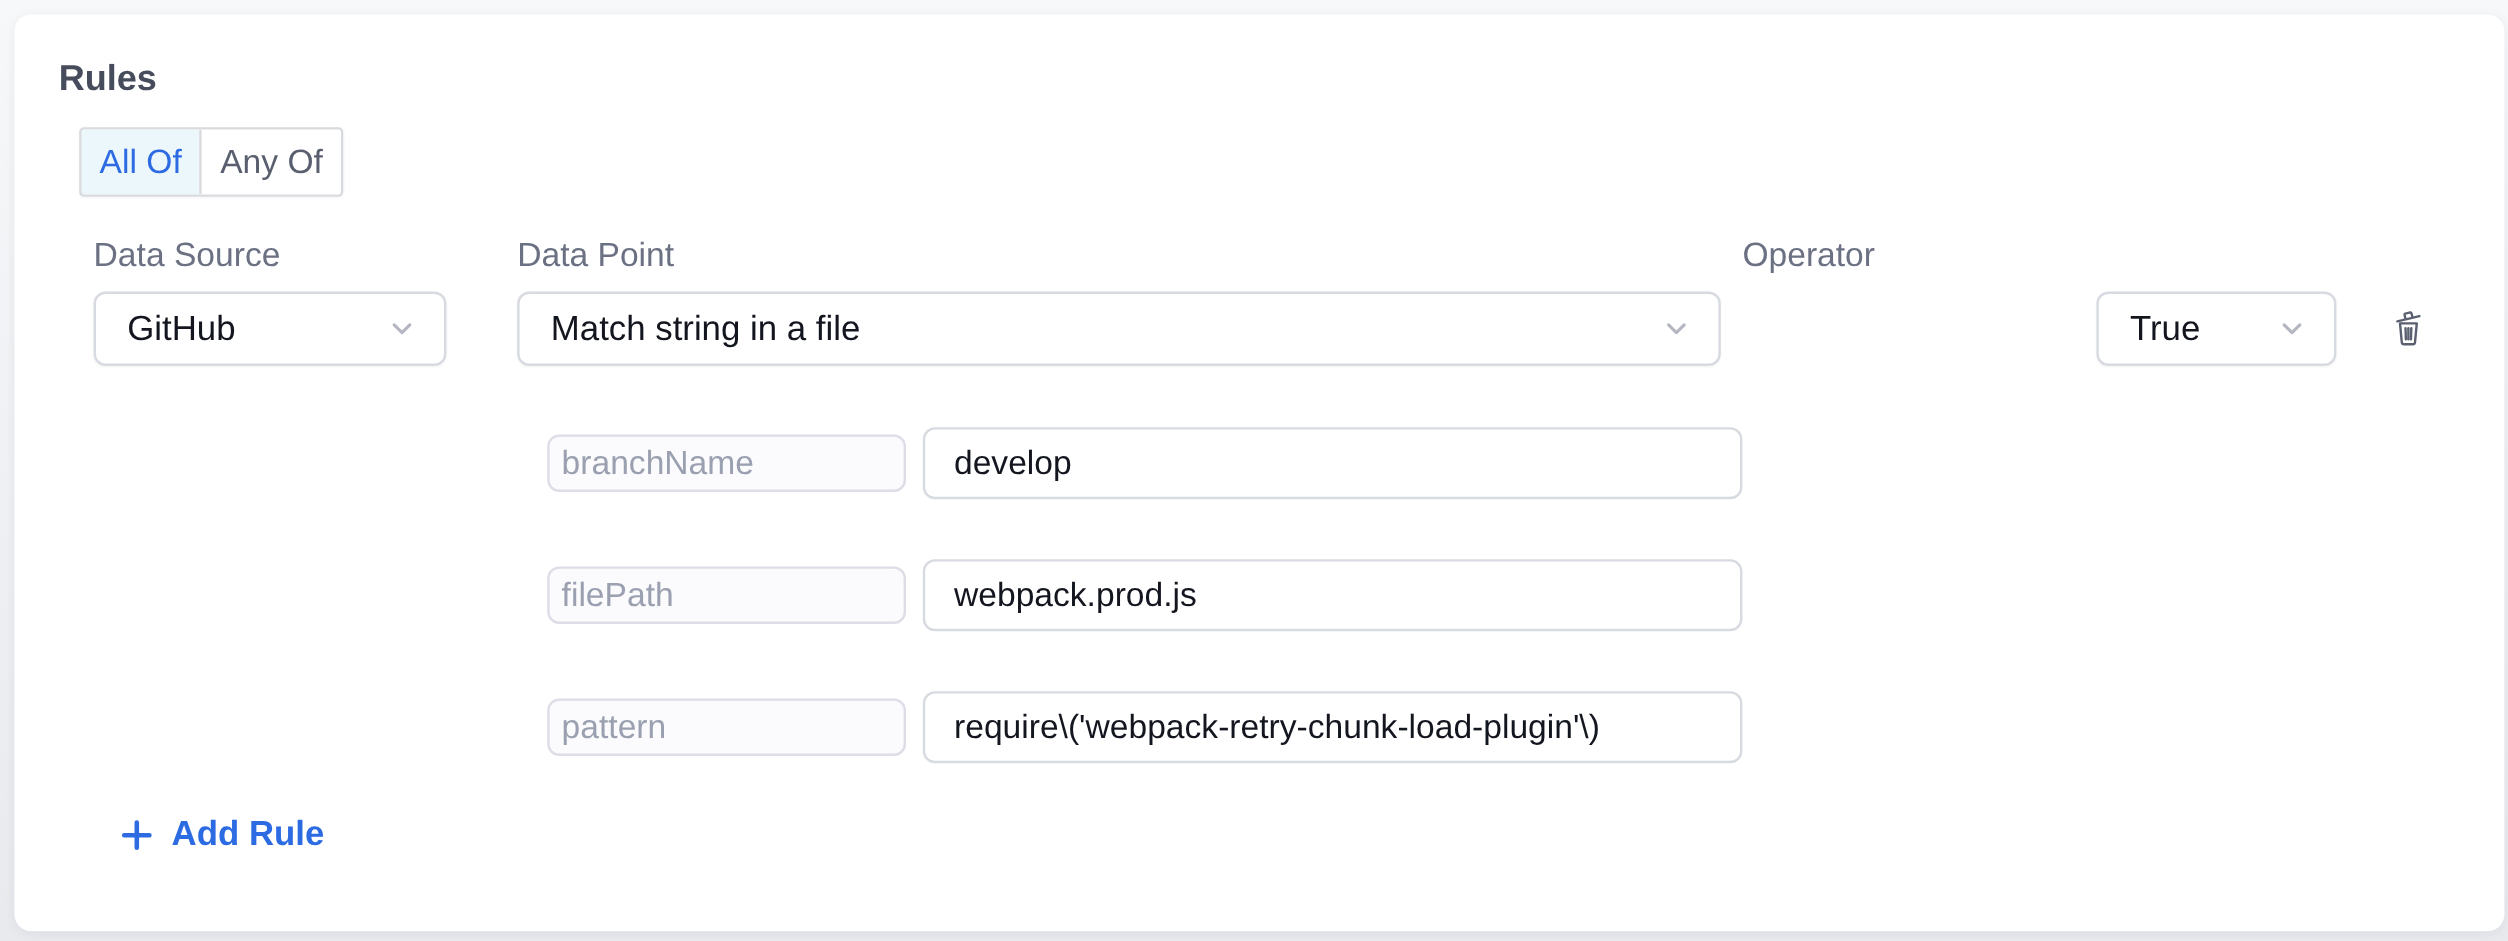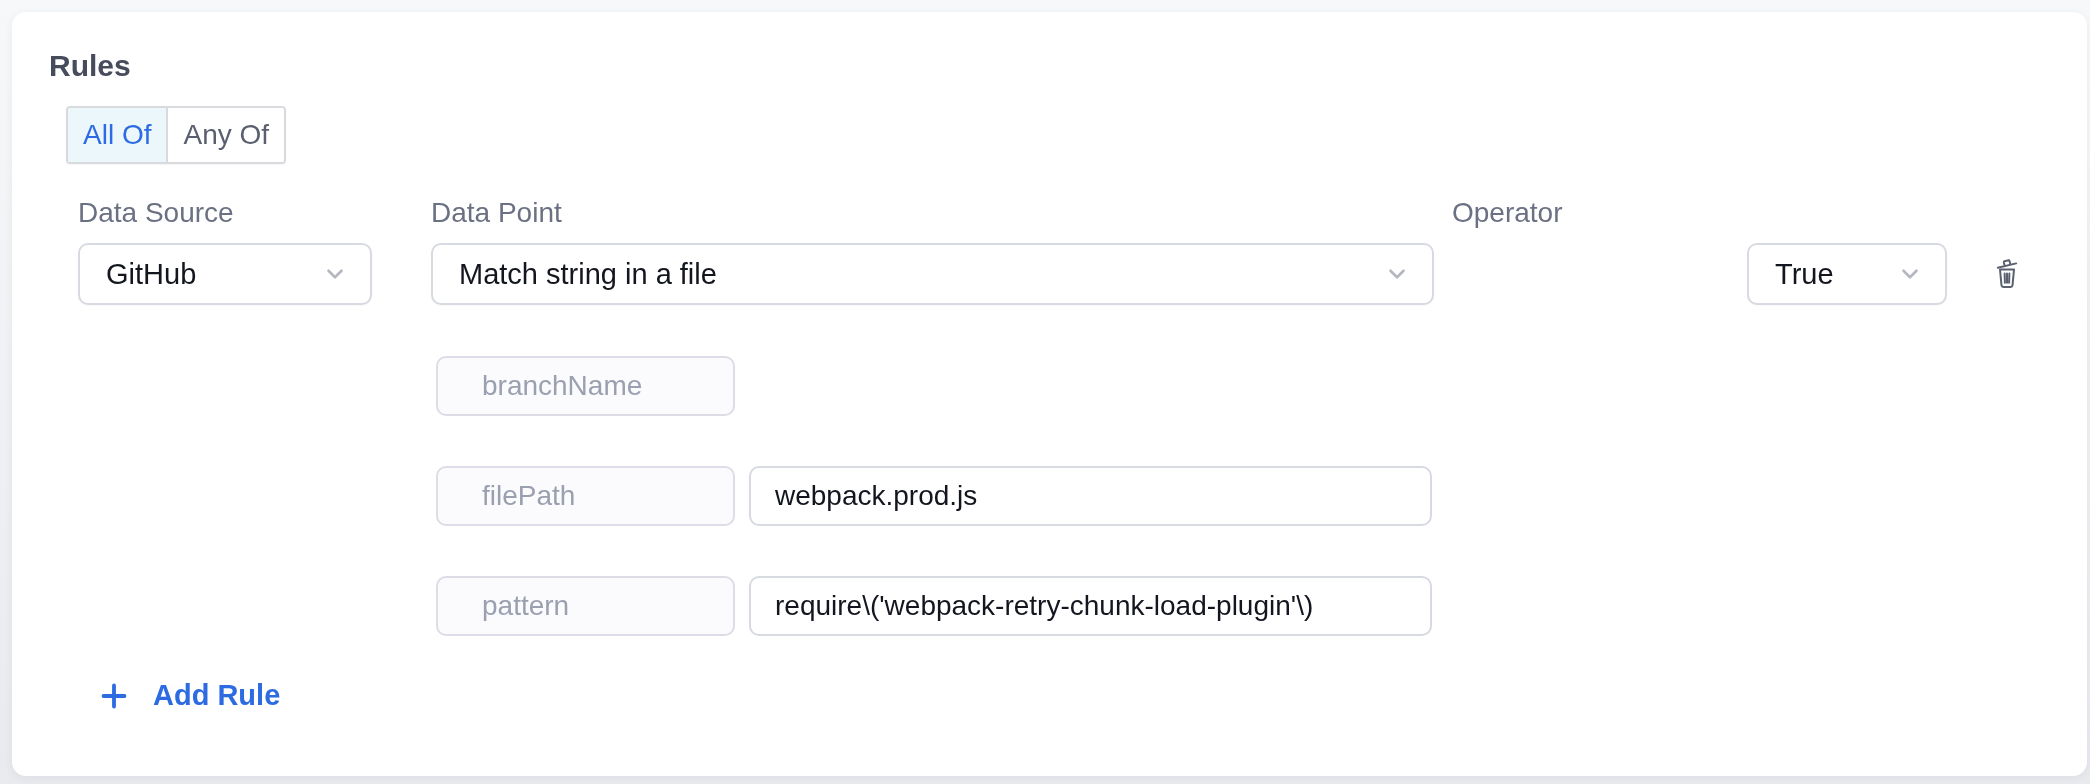--- a/index.html
+++ b/index.html
@@ -85,46 +85,47 @@
     background: none; border: none; cursor: pointer;
     height: 62px; display: flex; align-items: center;
     padding: 0;
   }
 
   
   .params { margin: 51px 0 0 387px; }
   .param-row { display: flex; align-items: center; }
   .param-row + .param-row { margin-top: 50px; }
   .param-name {
-    width: 299px; height: 60px;
+    width: 299px; height: 48px;
     border: 2px solid #dcdde6;
     border-radius: 10px;
     background: #fbfbfd;
     color: #9aa0b0;
     font-size: 28px;
     display: flex; align-items: center;
-    padding-left: 44px;
+    padding-left: 10px;
     margin-right: 14px;
+    margin-left: 20px;
   }
   .param-value {
     width: 683px; height: 60px;
     border: 2px solid #d8dae1;
     border-radius: 10px;
     background: #fff;
     color: #14161f;
     font-size: 28px;
     font-family: "Liberation Sans", sans-serif;
     padding: 0 24px;
     outline: none;
   }
 
   
   .add-rule {
     display: inline-flex; align-items: center;
-    gap: 24px;
+    gap: 14px;
     margin: 43px 0 0 50px;
     background: none; border: none; cursor: pointer;
     color: #2d6be3;
     font-size: 29px; font-weight: 700;
     font-family: "Liberation Sans", sans-serif;
   }
 </style>
 </head>
 <body>
 
@@ -185,20 +186,21 @@
           <path d="M15.4 8.9 L14.8 6.2 Q14.7 5.5 15.4 5.3 L19.6 4.3 Q20.3 4.2 20.5 4.9 L21.2 7.5"></path>
         </svg>
       </button>
     </div>
 
   </div>
 
   <div class="params">
     <div class="param-row">
       <div class="param-name">branchName</div>
+      <input class="param-value" type="text" value="develop" style="">
     </div>
     <div class="param-row">
       <div class="param-name">filePath</div>
       <input class="param-value" type="text" value="webpack.prod.js" style="">
     </div>
     <div class="param-row">
       <div class="param-name">pattern</div>
       <input class="param-value" type="text" value="require\('webpack-retry-chunk-load-plugin'\)" style="">
     </div>
   </div>

